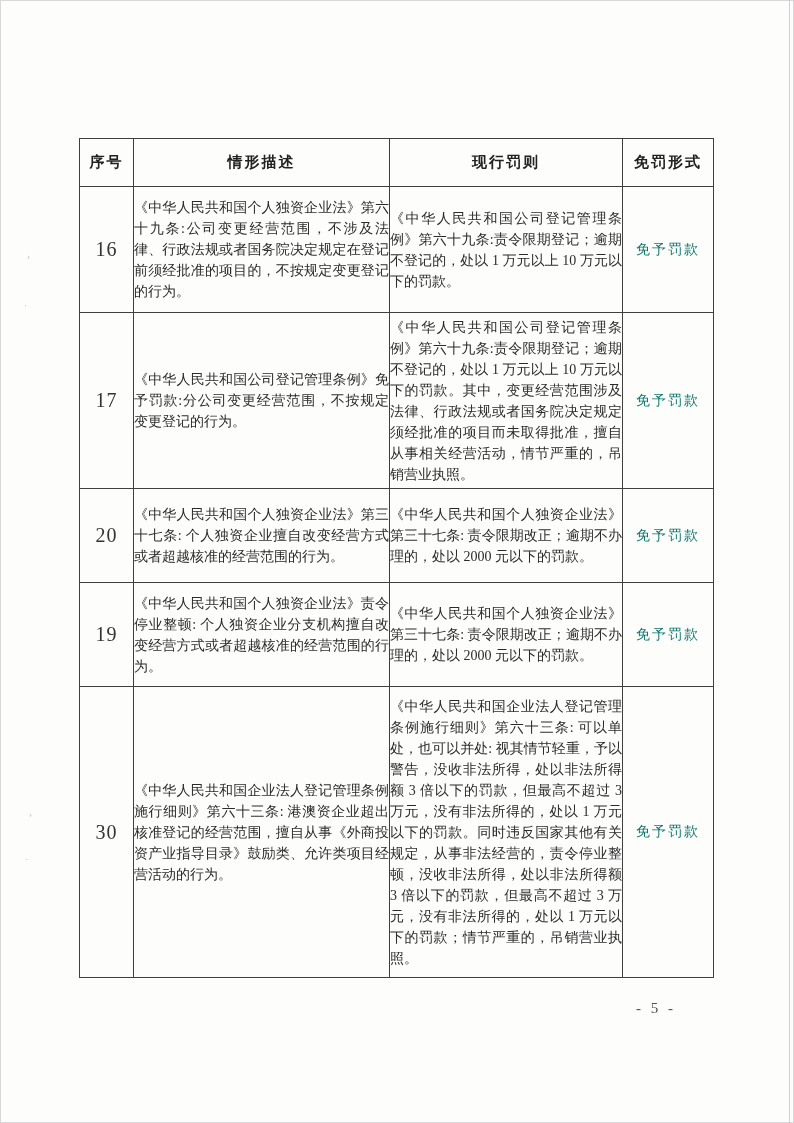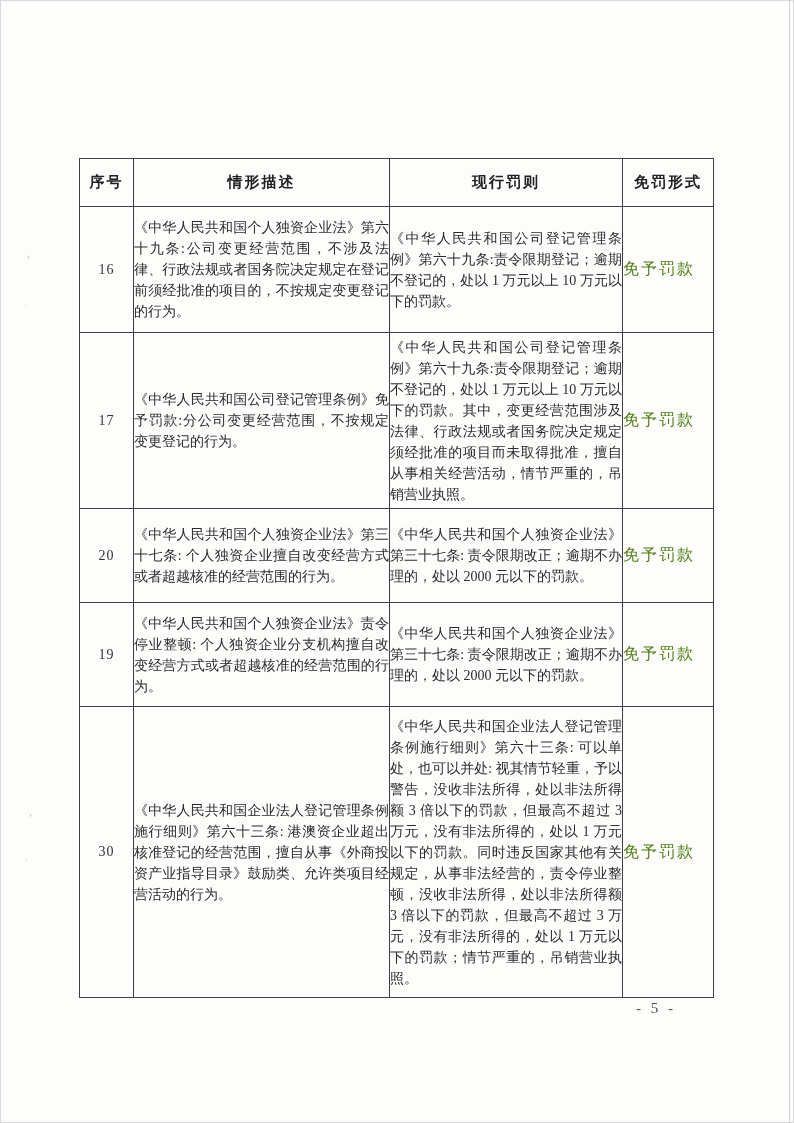--- a/index.html
+++ b/index.html
@@ -17,48 +17,47 @@
   }
   .scan-edge-right{
     position:absolute;top:0;bottom:0;left:789px;width:1px;
     background:#c4c4c4;opacity:.8;
   }
   table.main{
     position:absolute;left:79px;top:138px;
     width:634px;
     border-collapse:collapse;
     table-layout:fixed;
-    margin-top:20px;
   }
   table.main th, table.main td{
     border:1px solid #3f3f3f;
     padding:0;
     vertical-align:middle;
   }
   col.c1{width:54px;} col.c2{width:256px;} col.c3{width:233px;} col.c4{width:91px;}
   tr.rh{height:48px;}
   tr.r16{height:126px;} tr.r17{height:176px;} tr.r18{height:94px;}
   tr.r19{height:104px;} tr.r20{height:291px;}
   th{
     font-size:15px;font-weight:700;letter-spacing:2px;
     text-align:center;color:#222;
   }
   td.c-no{
-    text-align:center;font-size:14px;letter-spacing:1px;color:#333;
+    text-align:center;font-size:20px;letter-spacing:1px;color:#333;
     font-family:"Liberation Serif","DejaVu Serif",serif;
   }
   td.c-desc,td.c-pen{
     font-size:14px;line-height:21px;
     text-align:justify;text-justify:inter-ideograph;
     word-break:break-all;
     padding:6px 10px;
     color:#2b2b2b;
   }
   td.c-ex{
-    font-size:16px;letter-spacing:2px;color:#4d7c0f;
+    text-align:center;font-size:14px;letter-spacing:2px;color:#0f766e;
   }
   .page-number{
     position:absolute;left:636px;top:1000px;
     font-size:15px;letter-spacing:3px;color:#4f4f4f;
     white-space:nowrap;
   }
   .artifact{
     position:absolute;font-size:9px;color:#8a8a8a;opacity:.65;line-height:1;
   }
   .a1{left:27px;top:252px;}

